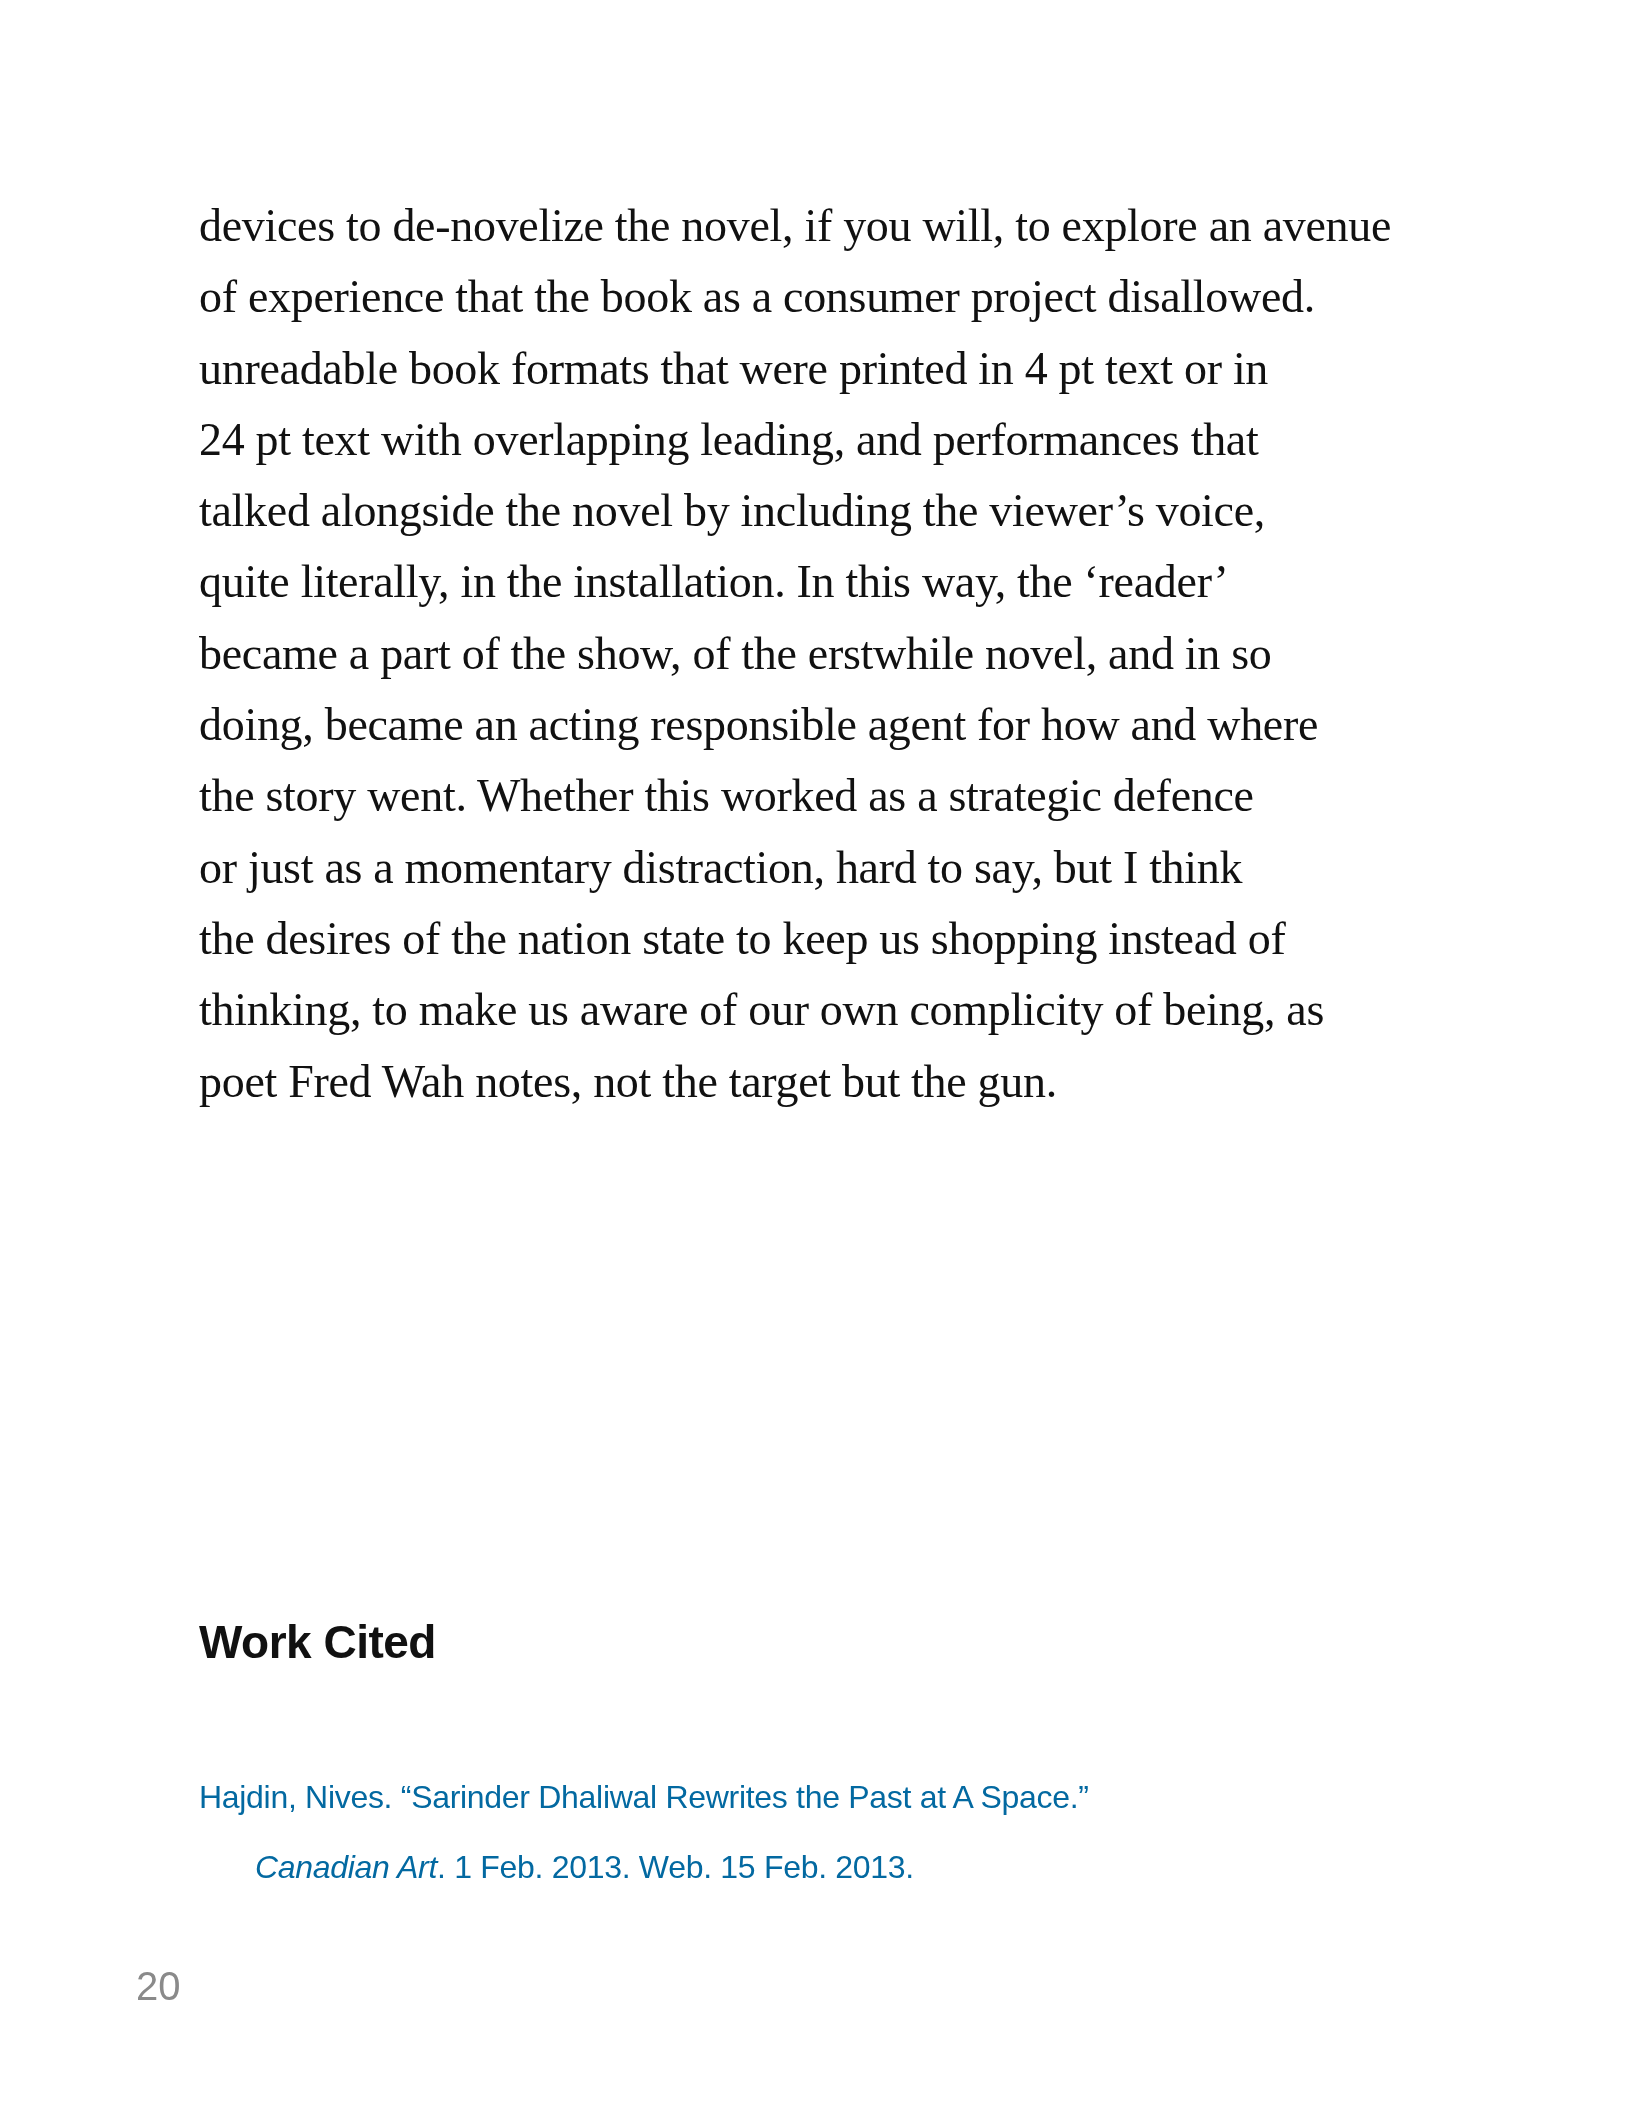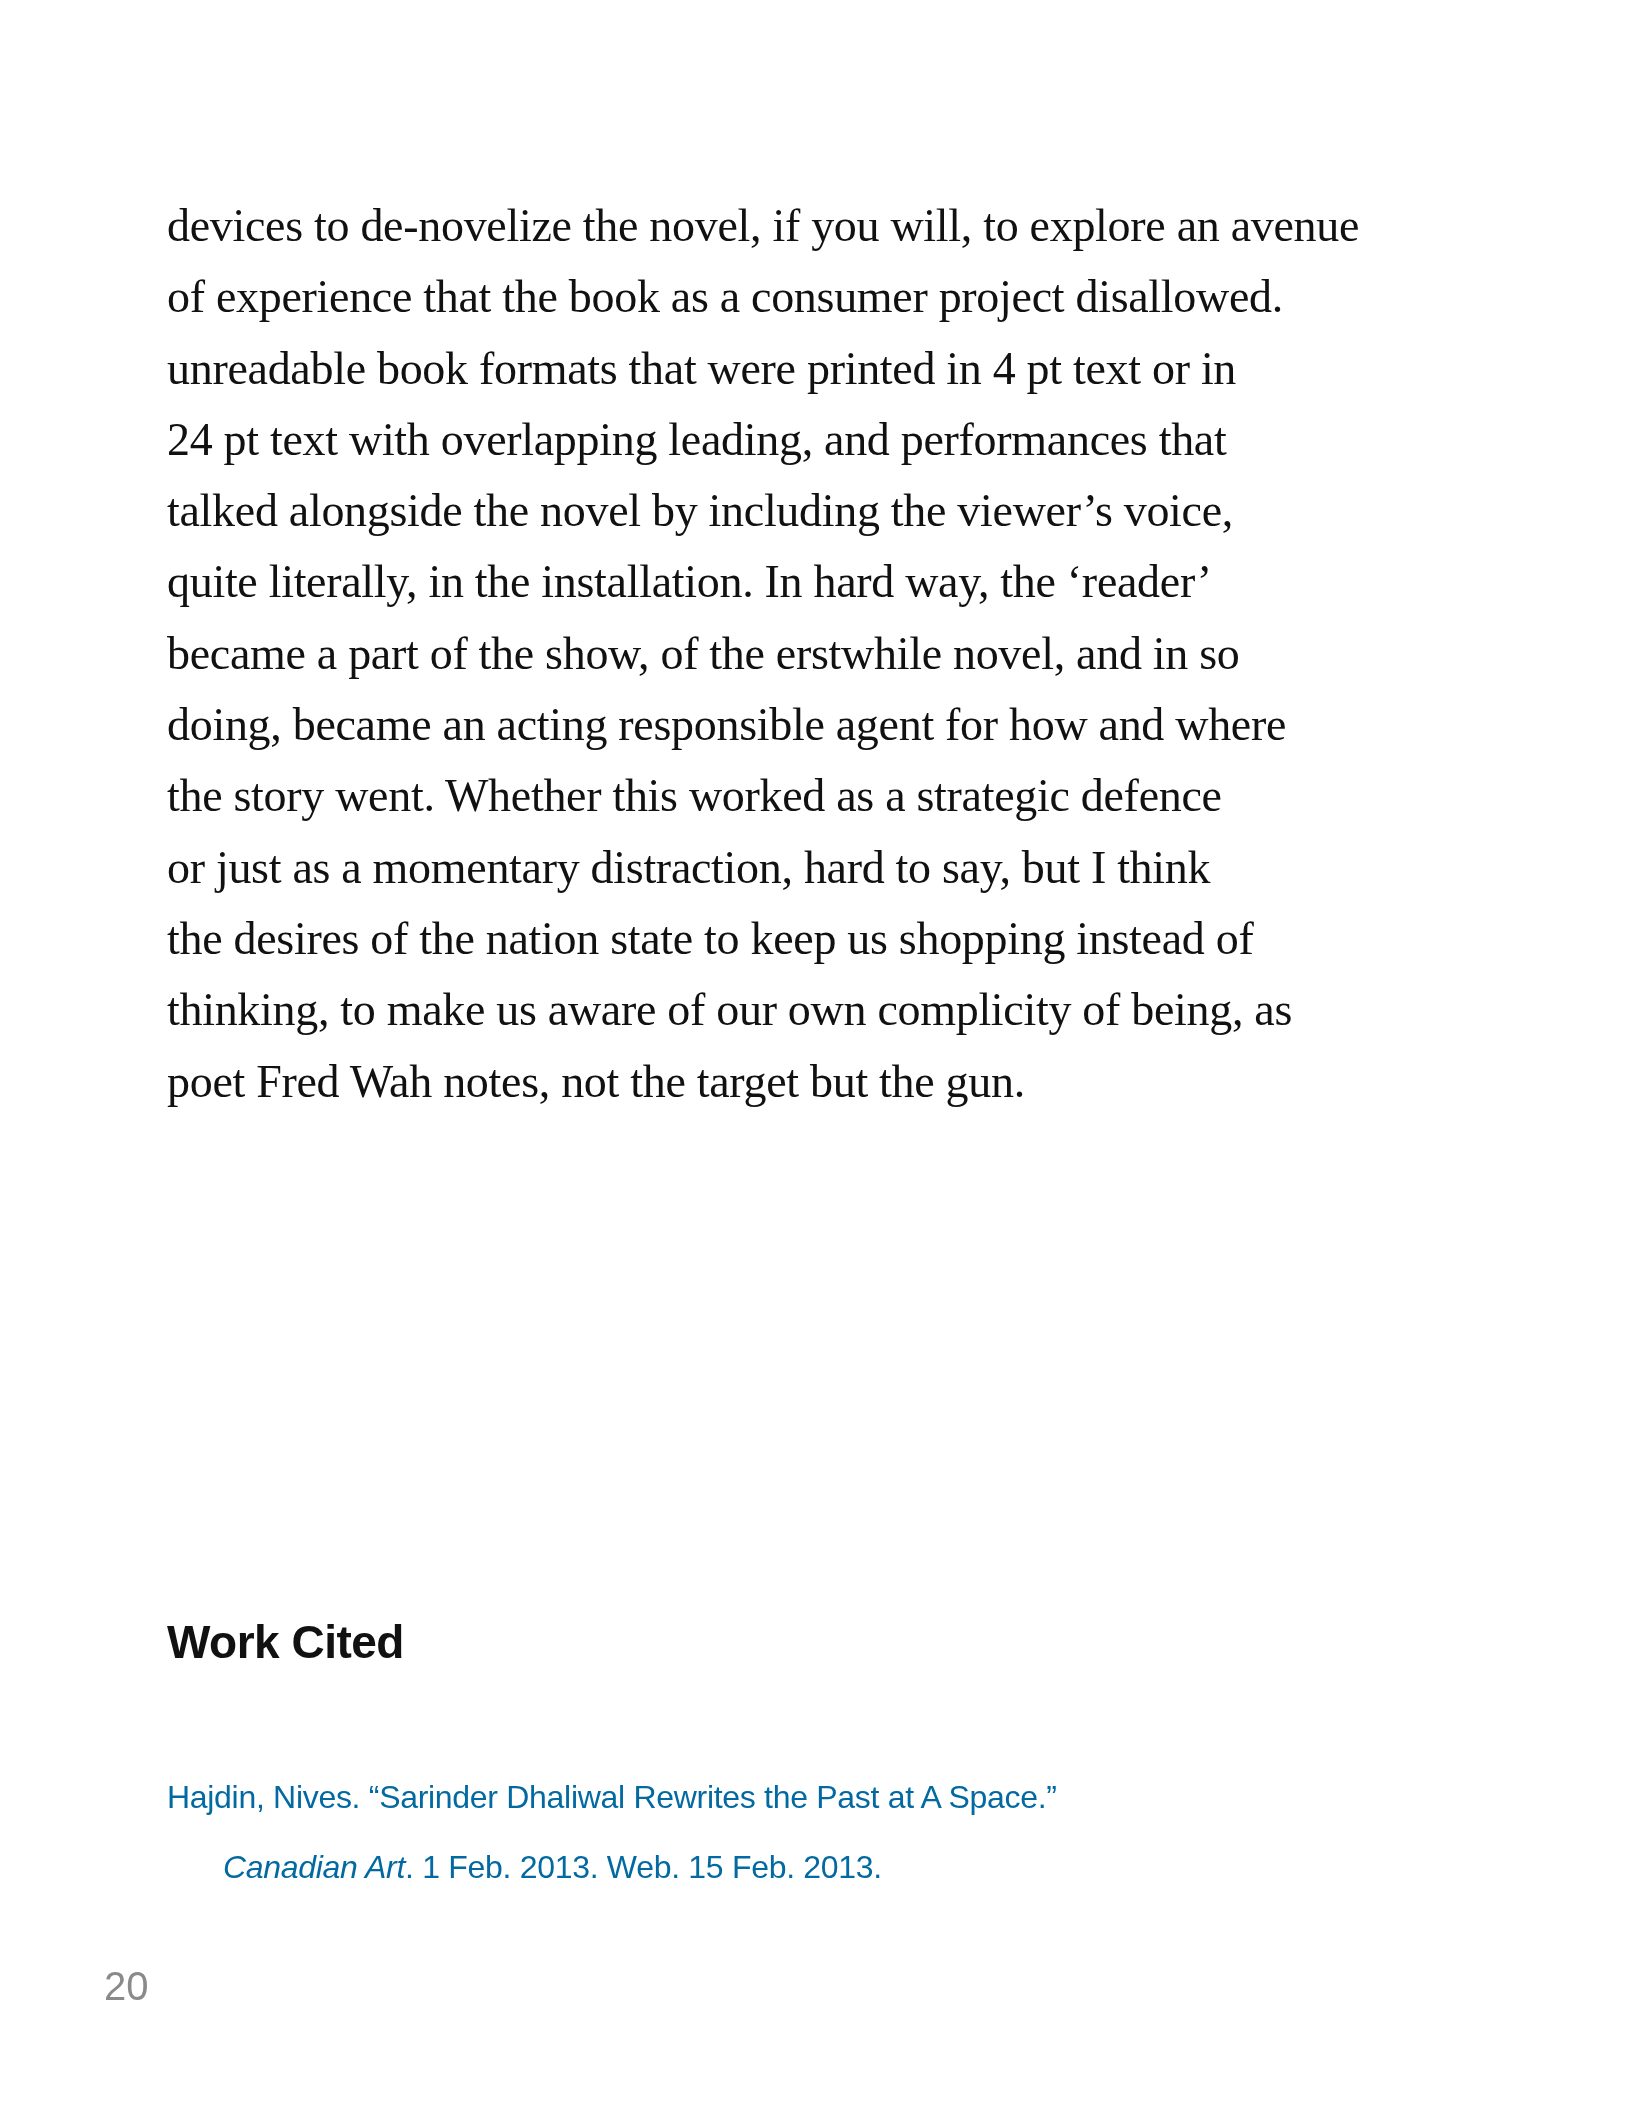--- a/index.html
+++ b/index.html
@@ -6,20 +6,21 @@
       margin: 0;
       padding: 0;
       background: #ffffff;
     }
     .page {
       position: relative;
       width: 1382px;
       height: 2104px;
       background: #ffffff;
       overflow: hidden;
+      margin-left: 32px;
     }
     .body-text {
       position: absolute;
       left: 167px;
       top: 190px;
       width: 1340px;
       font-family: "Liberation Serif", "DejaVu Serif", serif;
       font-size: 46px;
       line-height: 71.3px;
       color: #111111;
@@ -70,21 +71,21 @@
 <body>
 
 <div class="page">
 
   <div class="body-text">
     <span class="line">devices to de-novelize the novel, if you will, to explore an avenue</span>
     <span class="line">of experience that the book as a consumer project disallowed.</span>
     <span class="line">unreadable book formats that were printed in 4 pt text or in</span>
     <span class="line">24 pt text with overlapping leading, and performances that</span>
     <span class="line">talked alongside the novel by including the viewer’s voice,</span>
-    <span class="line">quite literally, in the installation. In hard way, the ‘reader’</span>
+    <span class="line">quite literally, in the installation. In this way, the ‘reader’</span>
     <span class="line">became a part of the show, of the erstwhile novel, and in so</span>
     <span class="line">doing, became an acting responsible agent for how and where</span>
     <span class="line">the story went. Whether this worked as a strategic defence</span>
     <span class="line">or just as a momentary distraction, hard to say, but I think</span>
     <span class="line">the desires of the nation state to keep us shopping instead of</span>
     <span class="line">thinking, to make us aware of our own complicity of being, as</span>
     <span class="line">poet Fred Wah notes, not the target but the gun.</span>
   </div>
 
   <h2 class="section-heading">Work Cited</h2>

